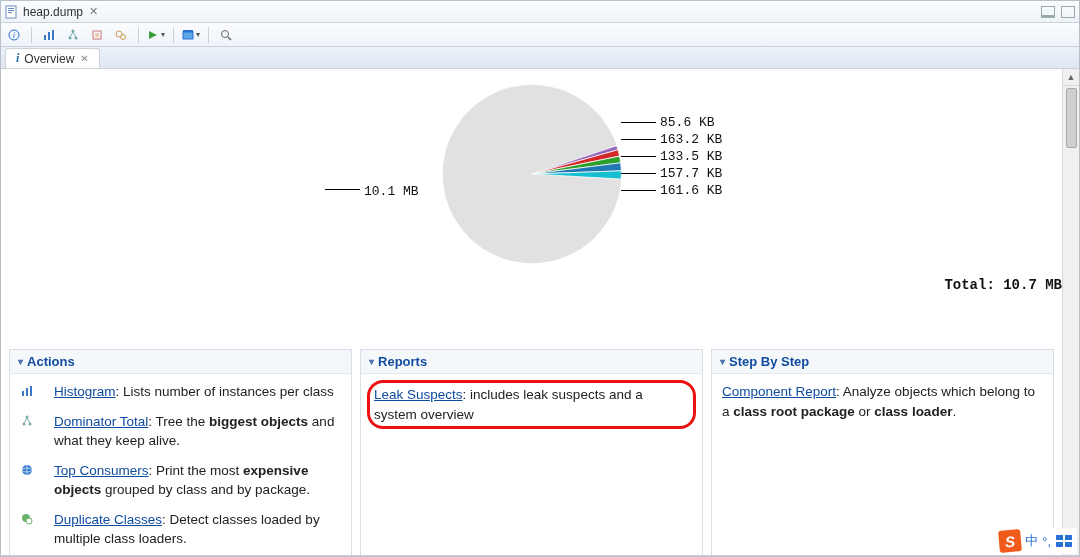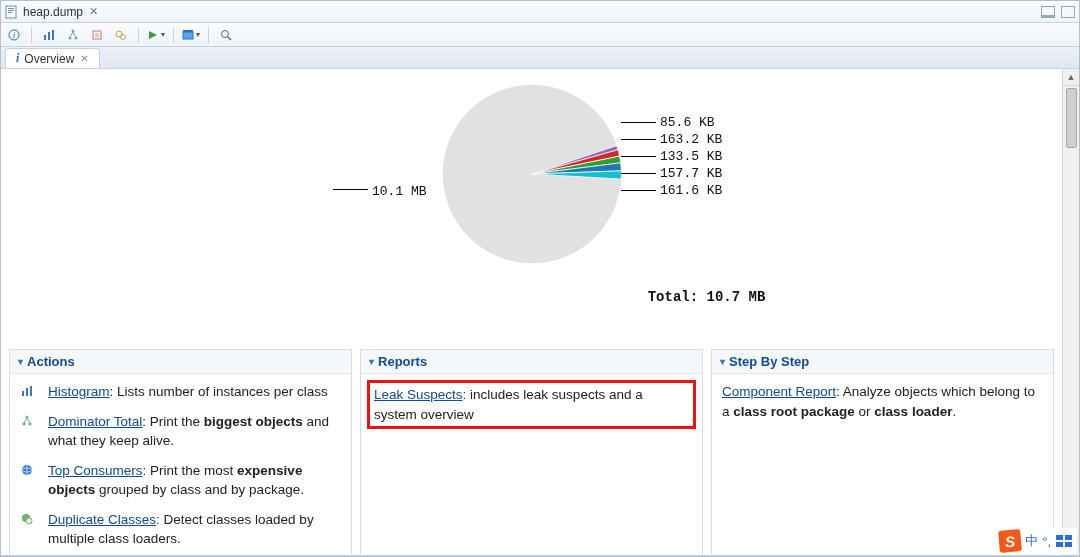--- a/index.html
+++ b/index.html
@@ -89,56 +89,56 @@
   .scrollbar{width:17px;background:#f0f0f0;border-left:1px solid #d9d9d9;display:flex;flex-direction:column;}
   .scrollbar .arrow{height:17px;display:flex;align-items:center;justify-content:center;color:#666;font-size:9px;border-bottom:1px solid #d9d9d9;}
   .scrollbar .arrow.bot{border-bottom:none;border-top:1px solid #d9d9d9;margin-top:auto;}
   .scrollbar .thumb{width:11px;margin:2px auto;height:60px;background:#cfcfcf;border:1px solid #a8a8a8;border-radius:2px;}
 
   
   .pie-area{flex: 0 0 280px;display:flex;flex-direction:column;align-items:center;justify-content:flex-start;padding-top:10px;}
   .pie-row{display:flex;align-items:center;justify-content:center;position:relative;width:100%;}
   svg.pie{display:block;}
   .pie-left-label{
-    position:absolute;left:332px;top:105px;
+    position:absolute;left:324px;top:105px;
     font-family:"Courier New",monospace;font-size:13px;color:#111;white-space:nowrap;
   }
   .pie-left-label:before{content:"";display:inline-block;width:35px;border-top:1px solid #000;vertical-align:middle;margin-right:4px;position:relative;top:-2px;}
   .pie-right-labels{
     position:absolute;left:620px;top:35px;
     font-family:"Courier New",monospace;font-size:13px;line-height:17px;color:#111;
   }
   .pie-right-labels div{white-space:nowrap;position:relative;}
   .pie-right-labels div:before{content:"";display:inline-block;width:35px;height:1px;border-top:1px solid #000;margin-right:4px;vertical-align:middle;}
   .total{
     font-family:"Courier New",monospace;font-size:14px;font-weight:bold;color:#111;
-    margin-top:20px;align-self:center;padding-left:0;
-    width:100%;text-align:center;padding-left:350px;
+    margin-top:8px;align-self:center;padding-left:0;
+    width:100%;text-align:right;padding-left:350px;
   }
 
   
   .panels{
     display:flex;gap:8px;padding:0 8px 8px 8px;
   }
   .panel{
     flex:1;border:1px solid #d8dee6;background:#fff;
     display:flex;flex-direction:column;
   }
   .panel-header{
     background:#f5f8fb;padding:4px 8px;font-size:13px;font-weight:600;color:#0f4c9e;
     border-bottom:1px solid #e3e8ee;display:flex;align-items:center;
   }
   .panel-header .tw{color:#4a74b0;margin-right:4px;font-size:10px;}
   .panel-body{padding:8px 10px;font-size:13.5px;line-height:1.45;}
-  .entry{display:flex;gap:14px;margin-bottom:10px;}
+  .entry{display:flex;gap:20px;margin-bottom:10px;}
   .entry .eicon{width:14px;height:14px;flex:0 0 14px;margin-top:2px;display:flex;align-items:center;justify-content:center;}
   .entry a{color:#0f4ca0;text-decoration:underline;cursor:pointer;}
   .entry span.desc{color:#222;}
   .entry b{font-weight:700;}
-  .highlight-box{border:3px solid #e11;border-radius:0;padding:2px 4px;margin:-2px -4px 10px -4px;}
+  .highlight-box{border:3px solid #e11;border-radius:16px;padding:2px 4px;margin:-2px -4px 10px -4px;}
 
   
   .ime-tray{
     position:absolute;right:2px;bottom:2px;height:26px;display:flex;align-items:center;gap:4px;
     background:#fff;padding:2px 4px;border-radius:3px;z-index:50;
   }
   .ime-badge{width:22px;height:22px;background:#f05a1a;color:#fff;font-weight:700;display:flex;align-items:center;justify-content:center;border-radius:3px;font-size:15px;font-style:italic;transform:rotate(-5deg);}
   .ime-txt{color:#2a6fd6;font-size:13px;}
   .ime-key{width:18px;height:16px;display:inline-block;}
 </style>
@@ -274,21 +274,21 @@
             </div>
             <div class="entry">
               <span class="eicon">
                   <svg width="12" height="12">
                     <circle cx="6" cy="2" r="1.5" fill="#7aa"></circle>
                     <circle cx="3" cy="9" r="1.5" fill="#7aa"></circle>
                     <circle cx="9" cy="9" r="1.5" fill="#7aa"></circle>
                     <path d="M6 3 L3 8 M6 3 L9 8" stroke="#7aa"></path>
                   </svg>
                 </span>
-              <span><a>Dominator Total</a><span class="desc">: Print the </span><b>biggest objects</b><span class="desc"> and what they keep alive.</span></span>
+              <span><a>Dominator Total</a><span class="desc">: Tree the </span><b>biggest objects</b><span class="desc"> and what they keep alive.</span></span>
             </div>
             <div class="entry">
               <span class="eicon">
                   <svg width="12" height="12">
                     <circle cx="6" cy="6" r="5" fill="#3a7ed0"></circle>
                     <ellipse cx="6" cy="6" rx="5" ry="2" fill="none" stroke="#fff" stroke-width="0.6"></ellipse>
                     <path d="M6 1 L6 11" stroke="#fff" stroke-width="0.6"></path>
                   </svg>
                 </span>
               <span><a>Top Consumers</a><span class="desc">: Print the most </span><b>expensive objects</b><span class="desc"> grouped by class and by package.</span></span>

